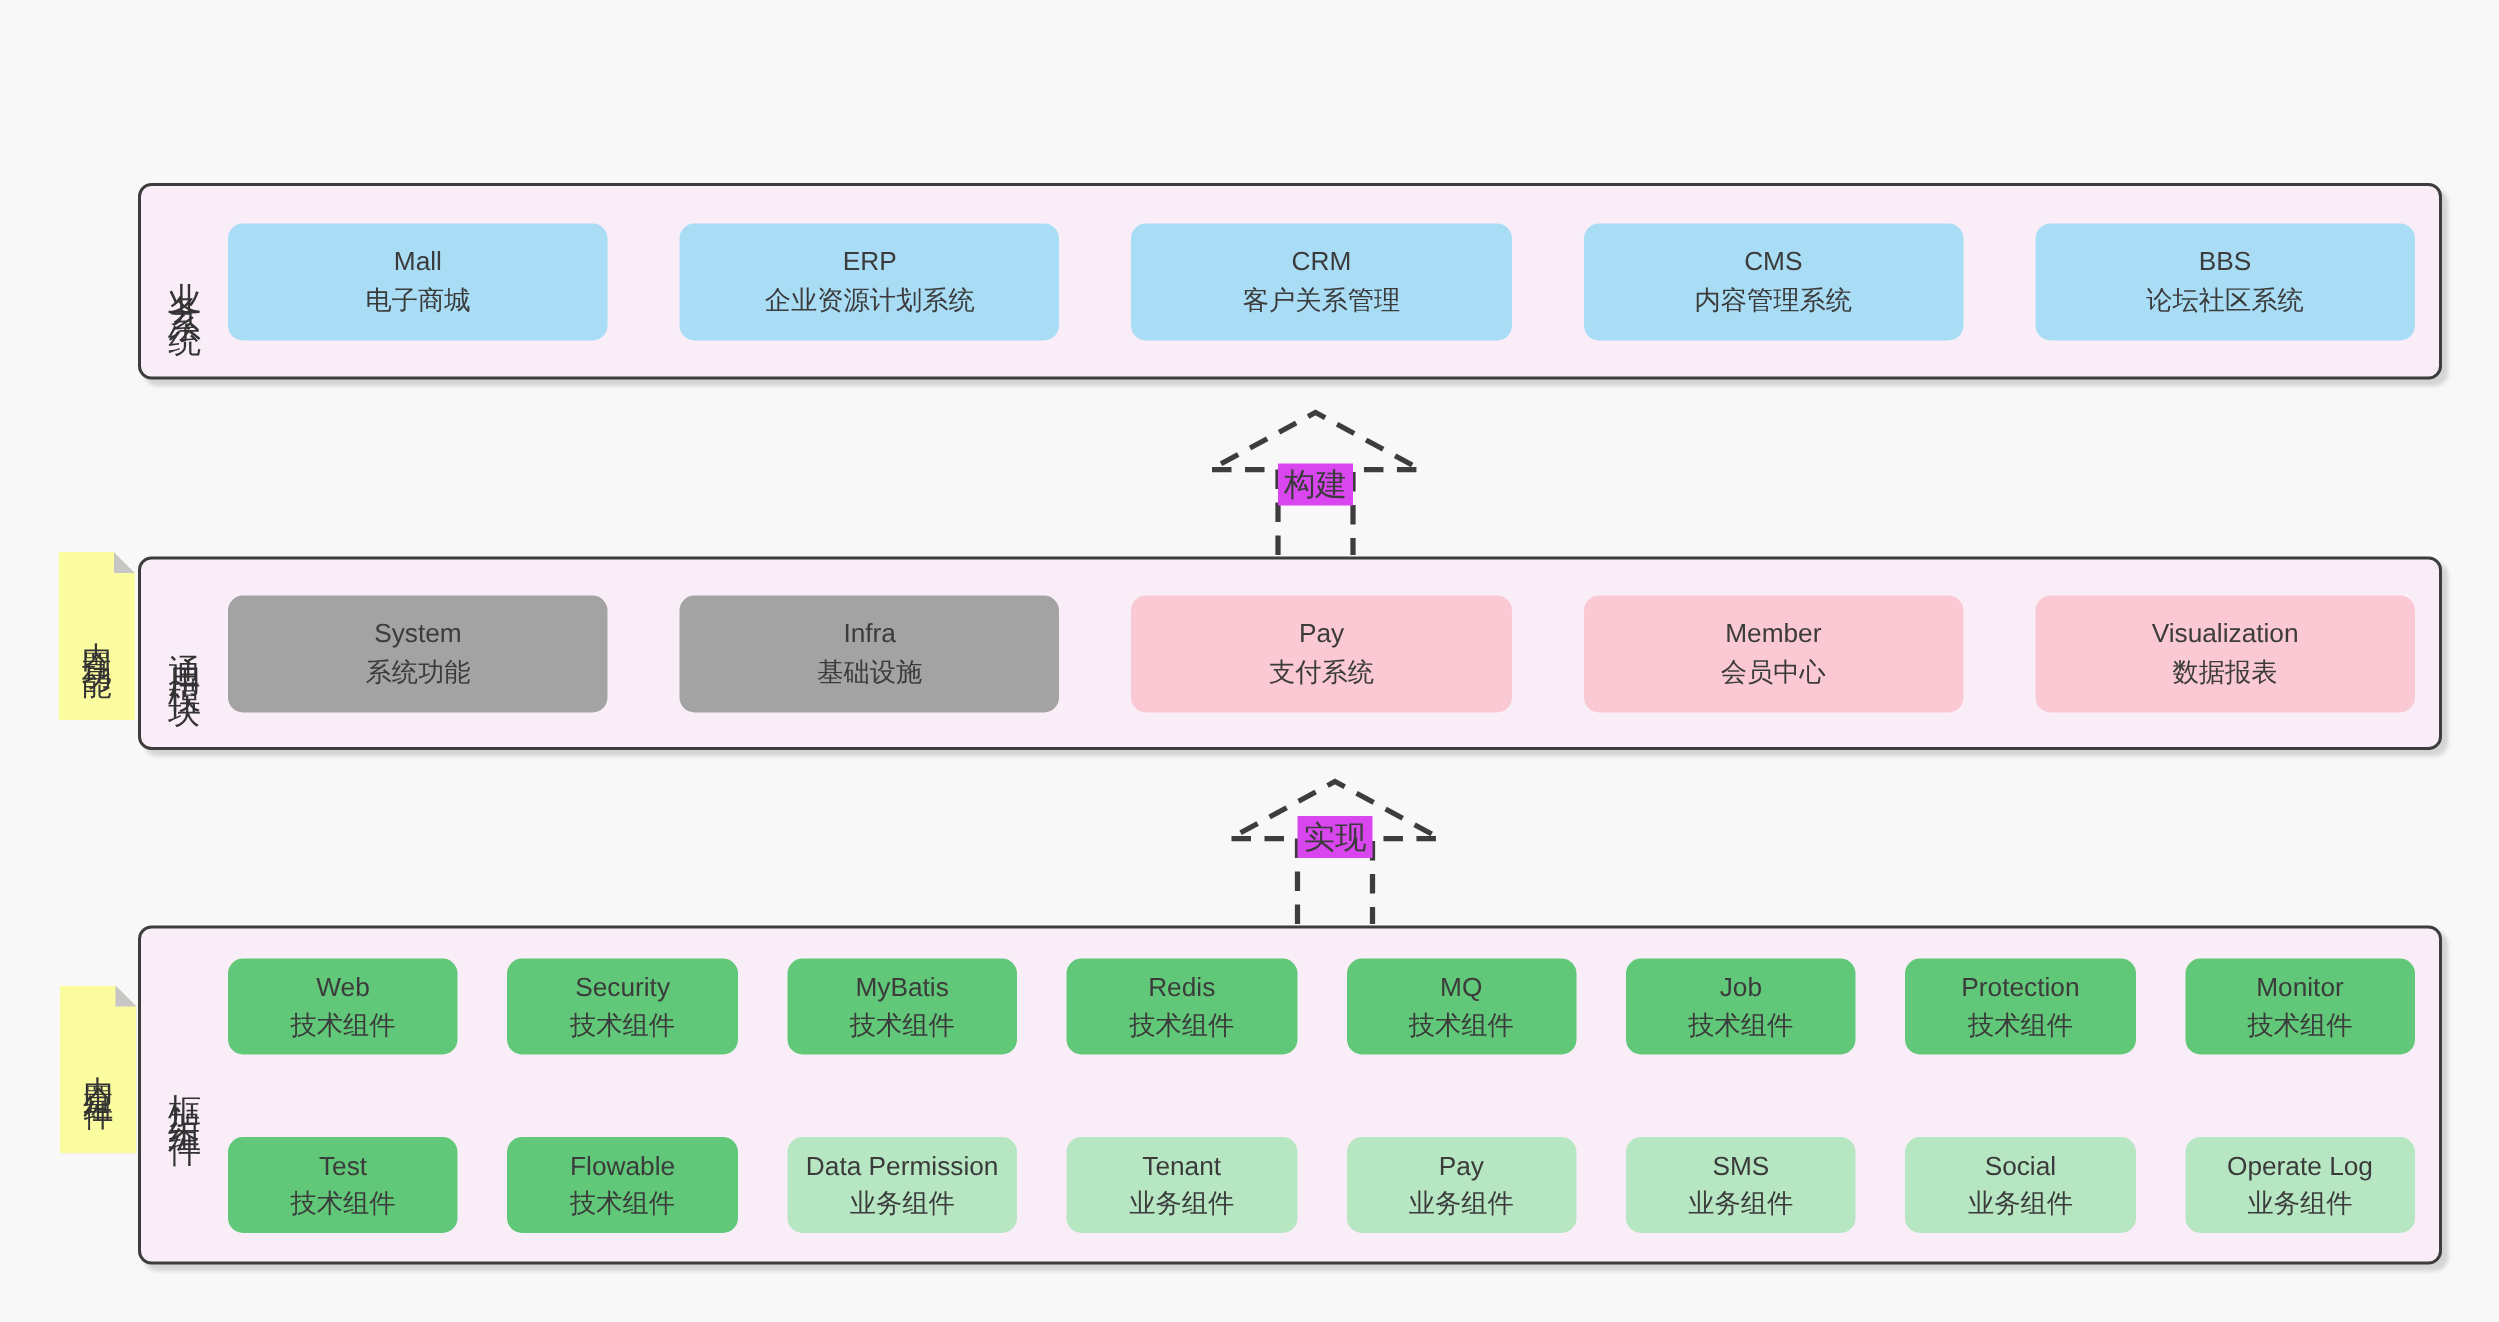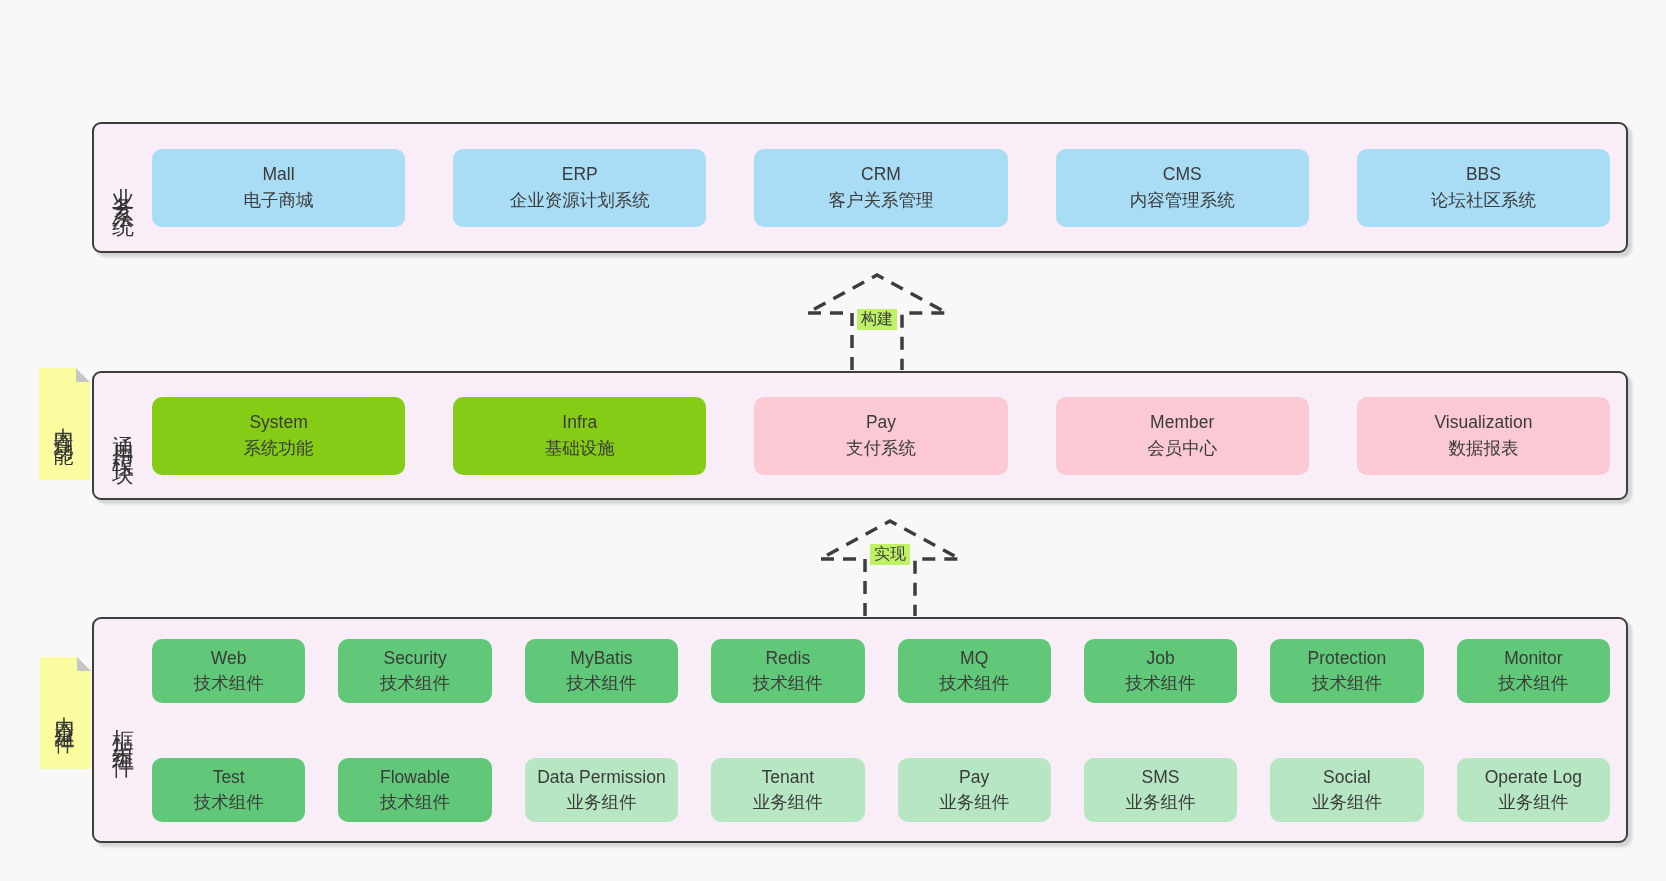--- a/index.html
+++ b/index.html
@@ -49,32 +49,32 @@
     height:78px;
     border-radius:10px;
     display:flex;flex-direction:column;justify-content:center;align-items:center;
     text-align:center;
     font-size:17.5px;
     line-height:1.43;
     color:#3b3b3b;
   }
   .row .box{height:64px;}
   .blue{background:#a9dcf5;}
-  .red{background:#84cc16;}
+  .red{background:#a3a3a3;}
   .pink{background:#fac9d3;}
   .green{background:#60c878;}
   .lightgreen{background:#b6e6c2;}
   .arrow{position:absolute;}
   .arrow svg{display:block;}
   .arrow-label{
     position:absolute;
     transform:translateX(-50%);
-    background:#bef264;
+    background:#d946ef;
     padding:0 4px;
-    font-size:16px;
+    font-size:21px;
     color:#3b3b3b;
     white-space:nowrap;
   }
   .note{
     position:absolute;
     width:51px;
     background:#fbfb9f;
     box-shadow:2px 2px 3px rgba(0,0,0,0.2);
     clip-path:polygon(0 0,calc(100% - 14px) 0,100% 14px,100% 100%,0 100%);
     display:flex;align-items:center;justify-content:center;

